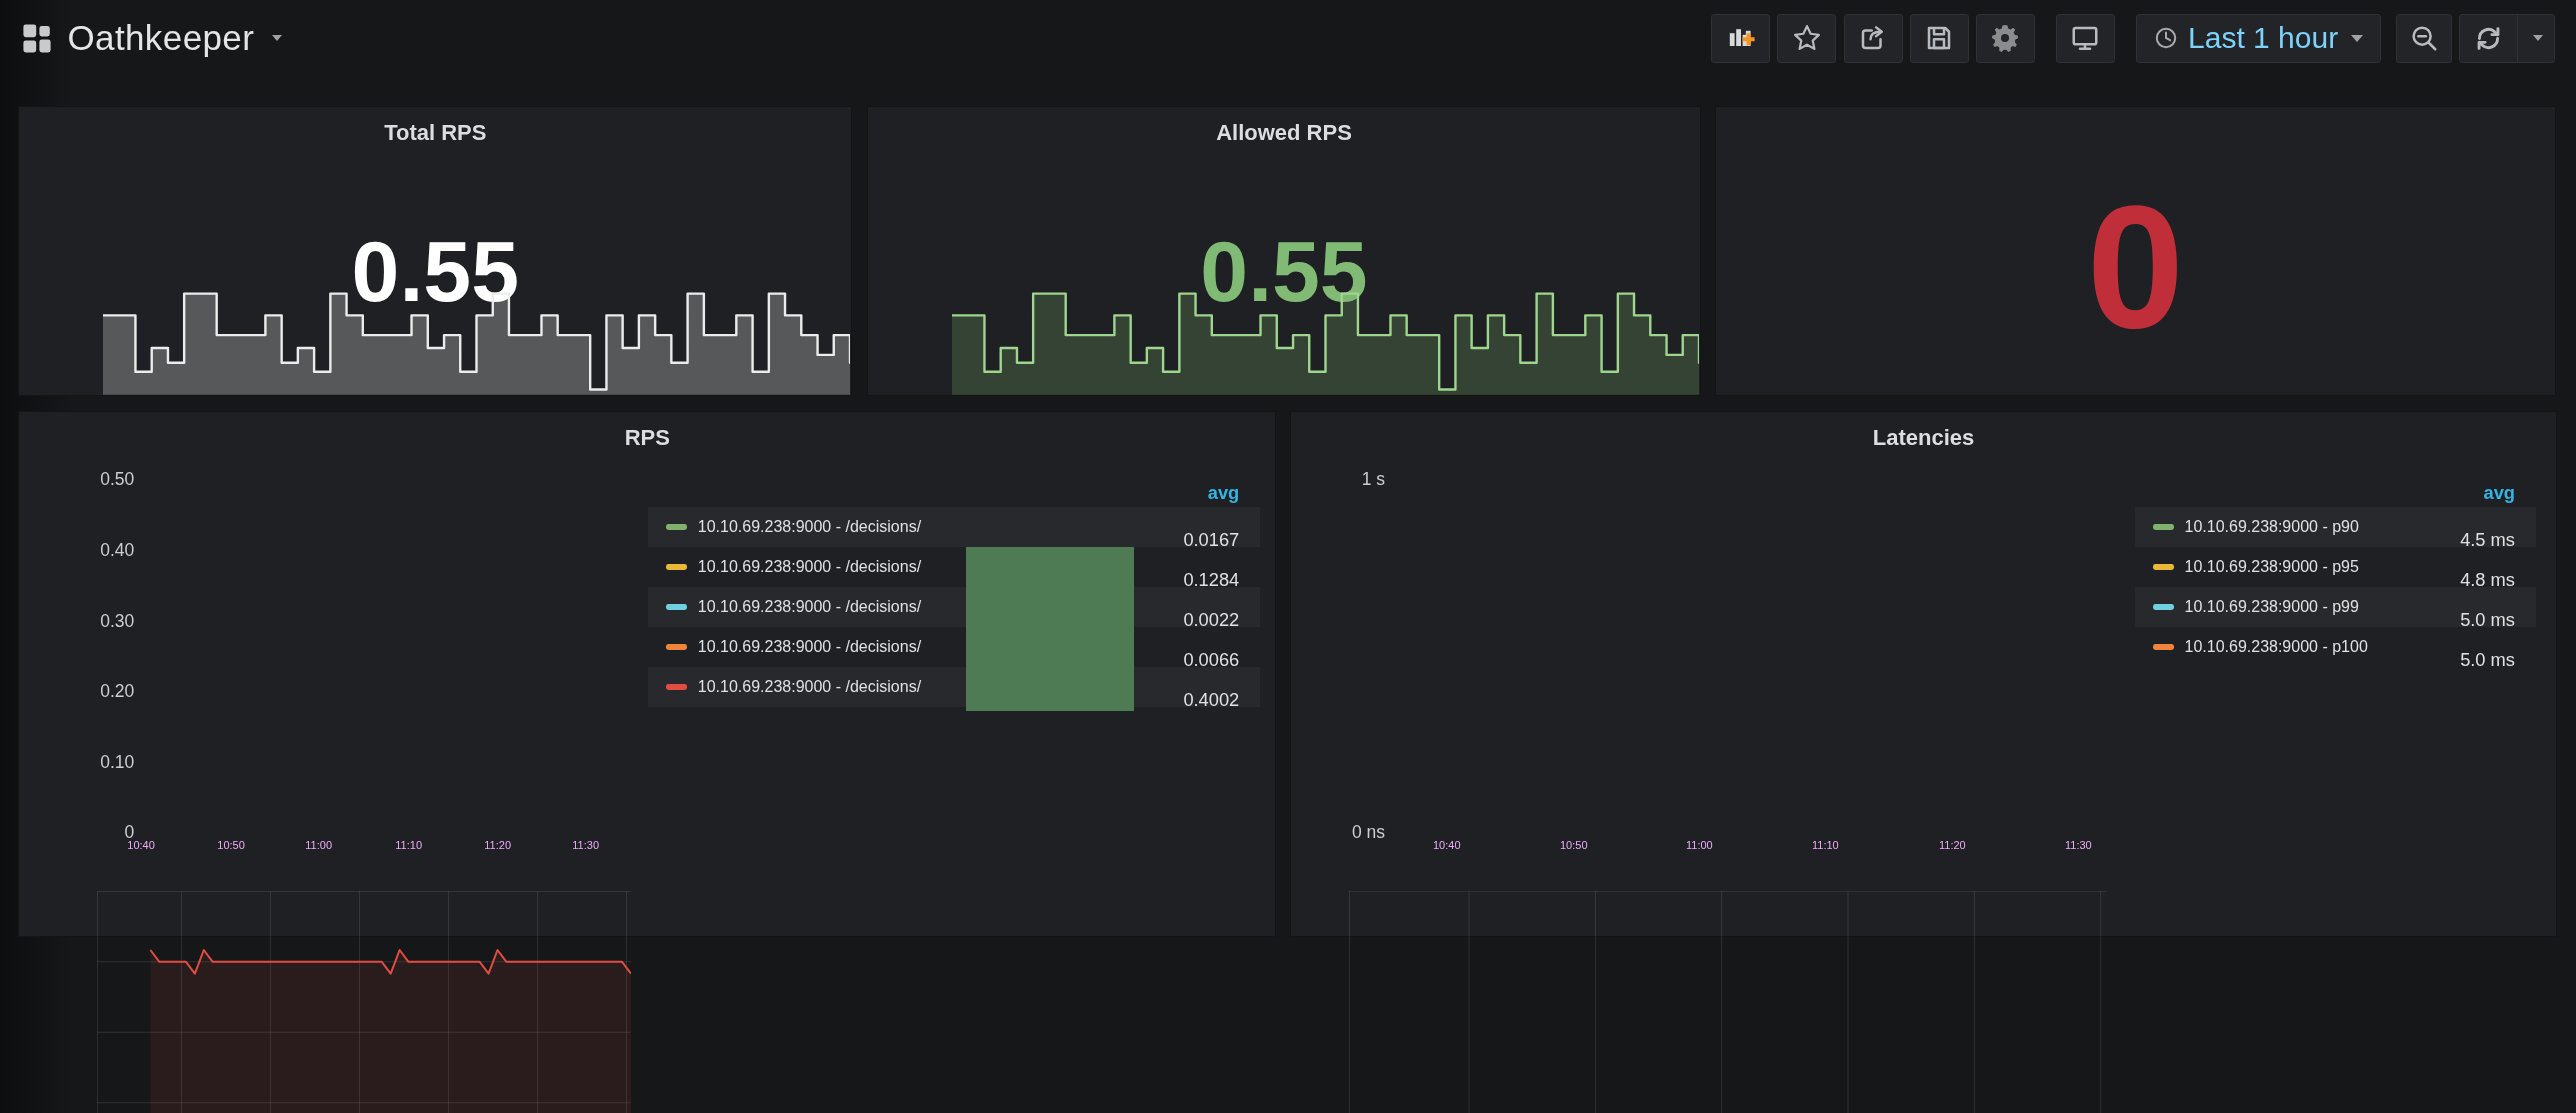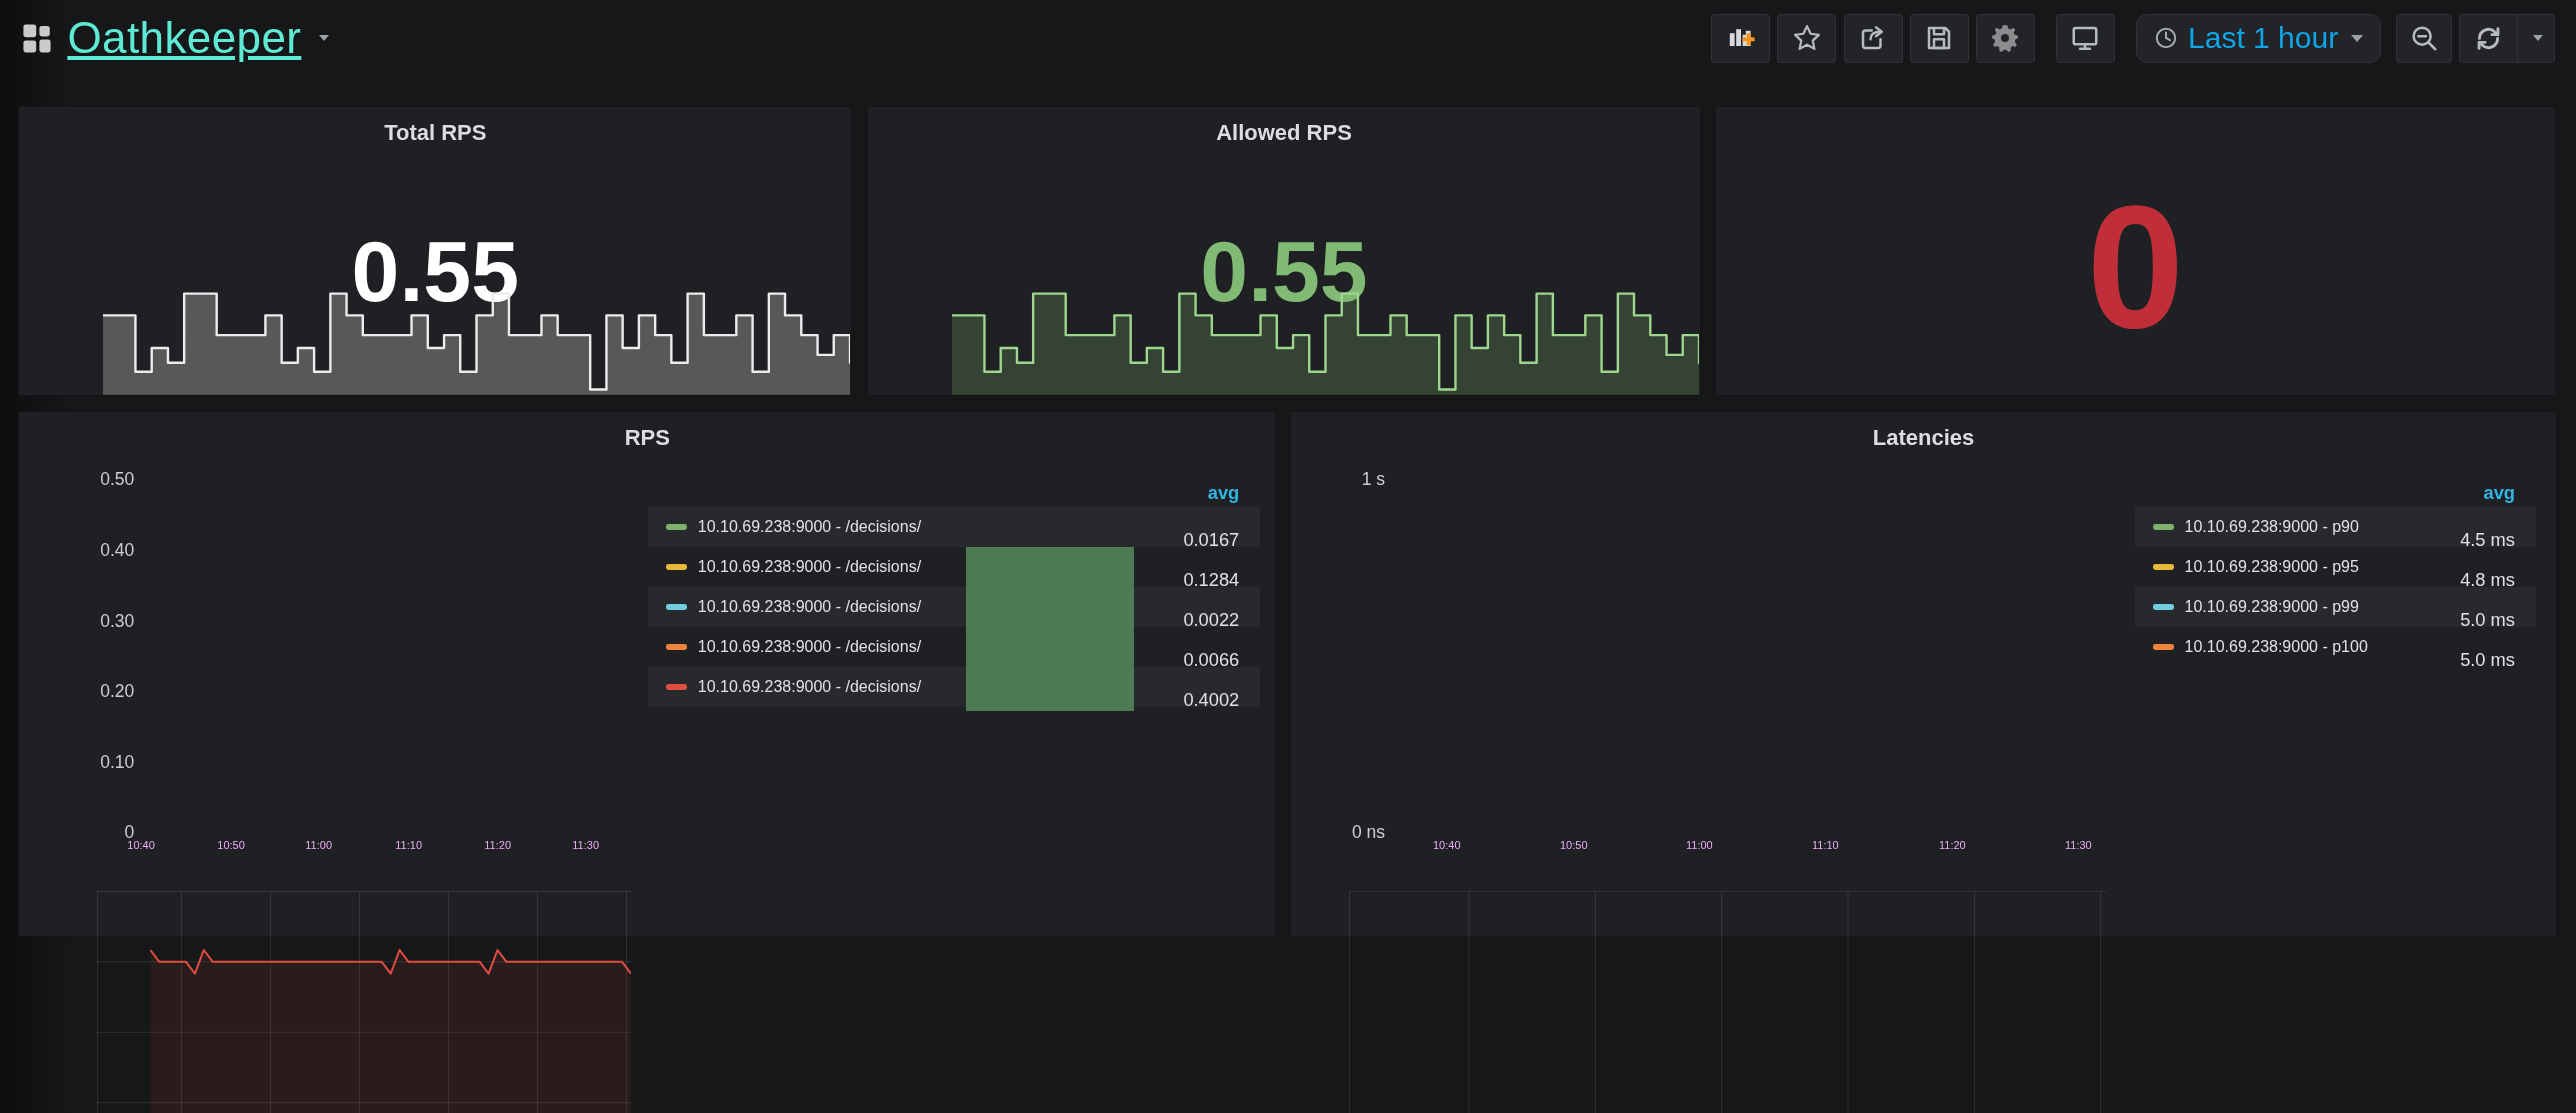--- a/index.html
+++ b/index.html
@@ -6,30 +6,30 @@
   html,body { width:2576px; height:1113px; background:#161719; overflow:hidden;
     font-family:"Liberation Sans", sans-serif; }
   #app { position:relative; width:2576px; height:1113px; background:#161719; }
   #left-shade { position:absolute; left:0; top:0; width:72px; height:1113px;
     background:linear-gradient(90deg, rgba(5,6,7,0.55), rgba(5,6,7,0)); pointer-events:none; }
 
   
   .header { position:absolute; left:0; top:0; width:2576px; height:76px; display:flex;
     align-items:center; justify-content:space-between; padding:0 21px; }
   .hdr-left { display:flex; align-items:center; gap:14.4px; cursor:pointer; }
-  .dash-title { color:#5eead4; font-size:44px; letter-spacing:0.4px;text-decoration:underline; }
+  .dash-title { color:#e5e5e5; font-size:35px; letter-spacing:0.4px; }
   .caret { display:inline-block; width:0; height:0; border-left:6.4px solid transparent;
     border-right:6.4px solid transparent; border-top:7.2px solid #9fa2a5; margin-left:3.2px; }
   .caret.small { border-left-width:5.6px; border-right-width:5.6px; border-top-width:6.4px; }
   .toolbar { display:flex; align-items:center; }
   .tb-btn { height:49px; background:#222428; border:0.8px solid #303236; border-radius:3.2px;
     display:flex; align-items:center; justify-content:center; color:#b8bbbe; cursor:pointer; }
   .tb-icon { width:59px; }
   .tb-gap-s { width:7.2px; } .tb-gap-l { width:21px; }
-  .time-btn { padding:0 17.5px; gap:9.6px; color:#0ea5e9; font-size:30px;border-radius:11px; }
+  .time-btn { padding:0 17.5px; gap:9.6px; color:#7dd3fc; font-size:30px; }
   .split-btn { display:flex; align-items:stretch; padding:0; }
   .split-main { width:57px; display:flex; align-items:center; justify-content:center; }
   .split-caret { width:37px; display:flex; align-items:center; justify-content:center;
     border-left:0.8px solid #303236; }
   svg.icon { display:block; }
 
   
   .panel { position:absolute; background:#1f2023; border:0.8px solid #141415; }
   .panel-title { position:absolute; left:0; right:0; top:12.8px; text-align:center;
     font-size:22px; font-weight:700; color:#dcdde0; cursor:pointer; white-space:nowrap; }

